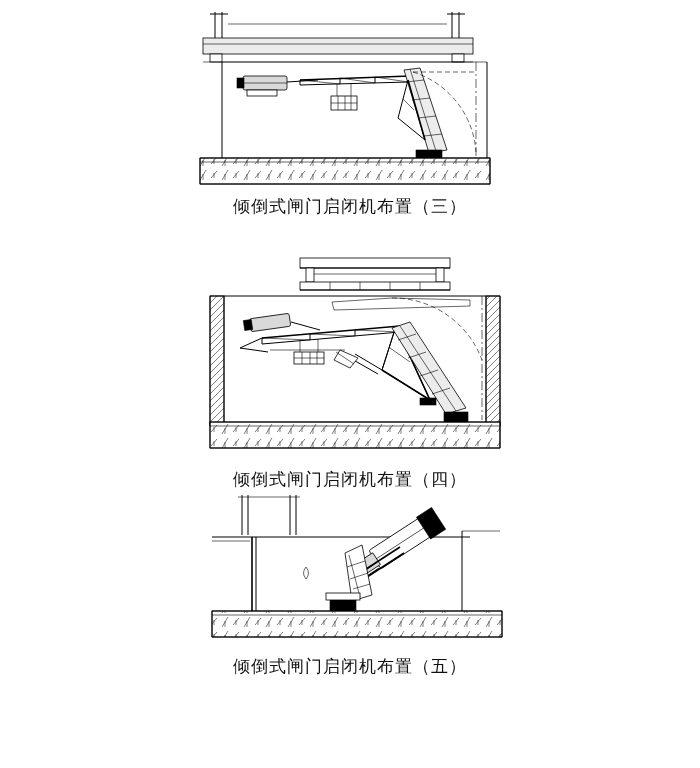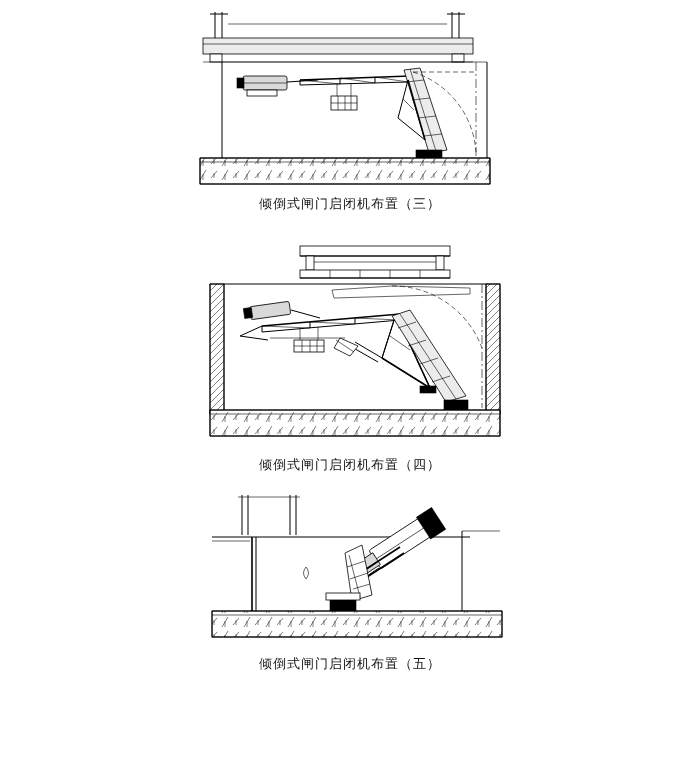--- a/index.html
+++ b/index.html
@@ -19,31 +19,31 @@
     width: 700px;
     height: 768px;
     background: #ffffff;
   }
   .figure-block {
     position: absolute;
     left: 0;
     width: 700px;
   }
   #fig1 { top: 0px;   height: 226px; }
-  #fig2 { top: 228px; height: 258px; }
+  #fig2 { top: 240px; height: 258px; }
   #fig3 { top: 475px; height: 215px; }
 
   .figure-canvas {
     position: relative;
     width: 700px;
     display: block;
   }
   .figure-caption {
     text-align: center;
-    font-size: 13px;
+    font-size: 17px;
     letter-spacing: 1px;
     font-family: "DejaVu Sans", "Liberation Sans", sans-serif;
     color: #111;
     white-space: nowrap;
   }
   svg { display: block; }
   .ln { stroke: #000; fill: none; stroke-width: 1; }
   .ln-thin { stroke: #000; fill: none; stroke-width: 0.6; }
   .ln-thick { stroke: #000; fill: none; stroke-width: 1.6; }
   .ln-dash { stroke: #000; fill: none; stroke-width: 0.6; stroke-dasharray: 5 3; }

